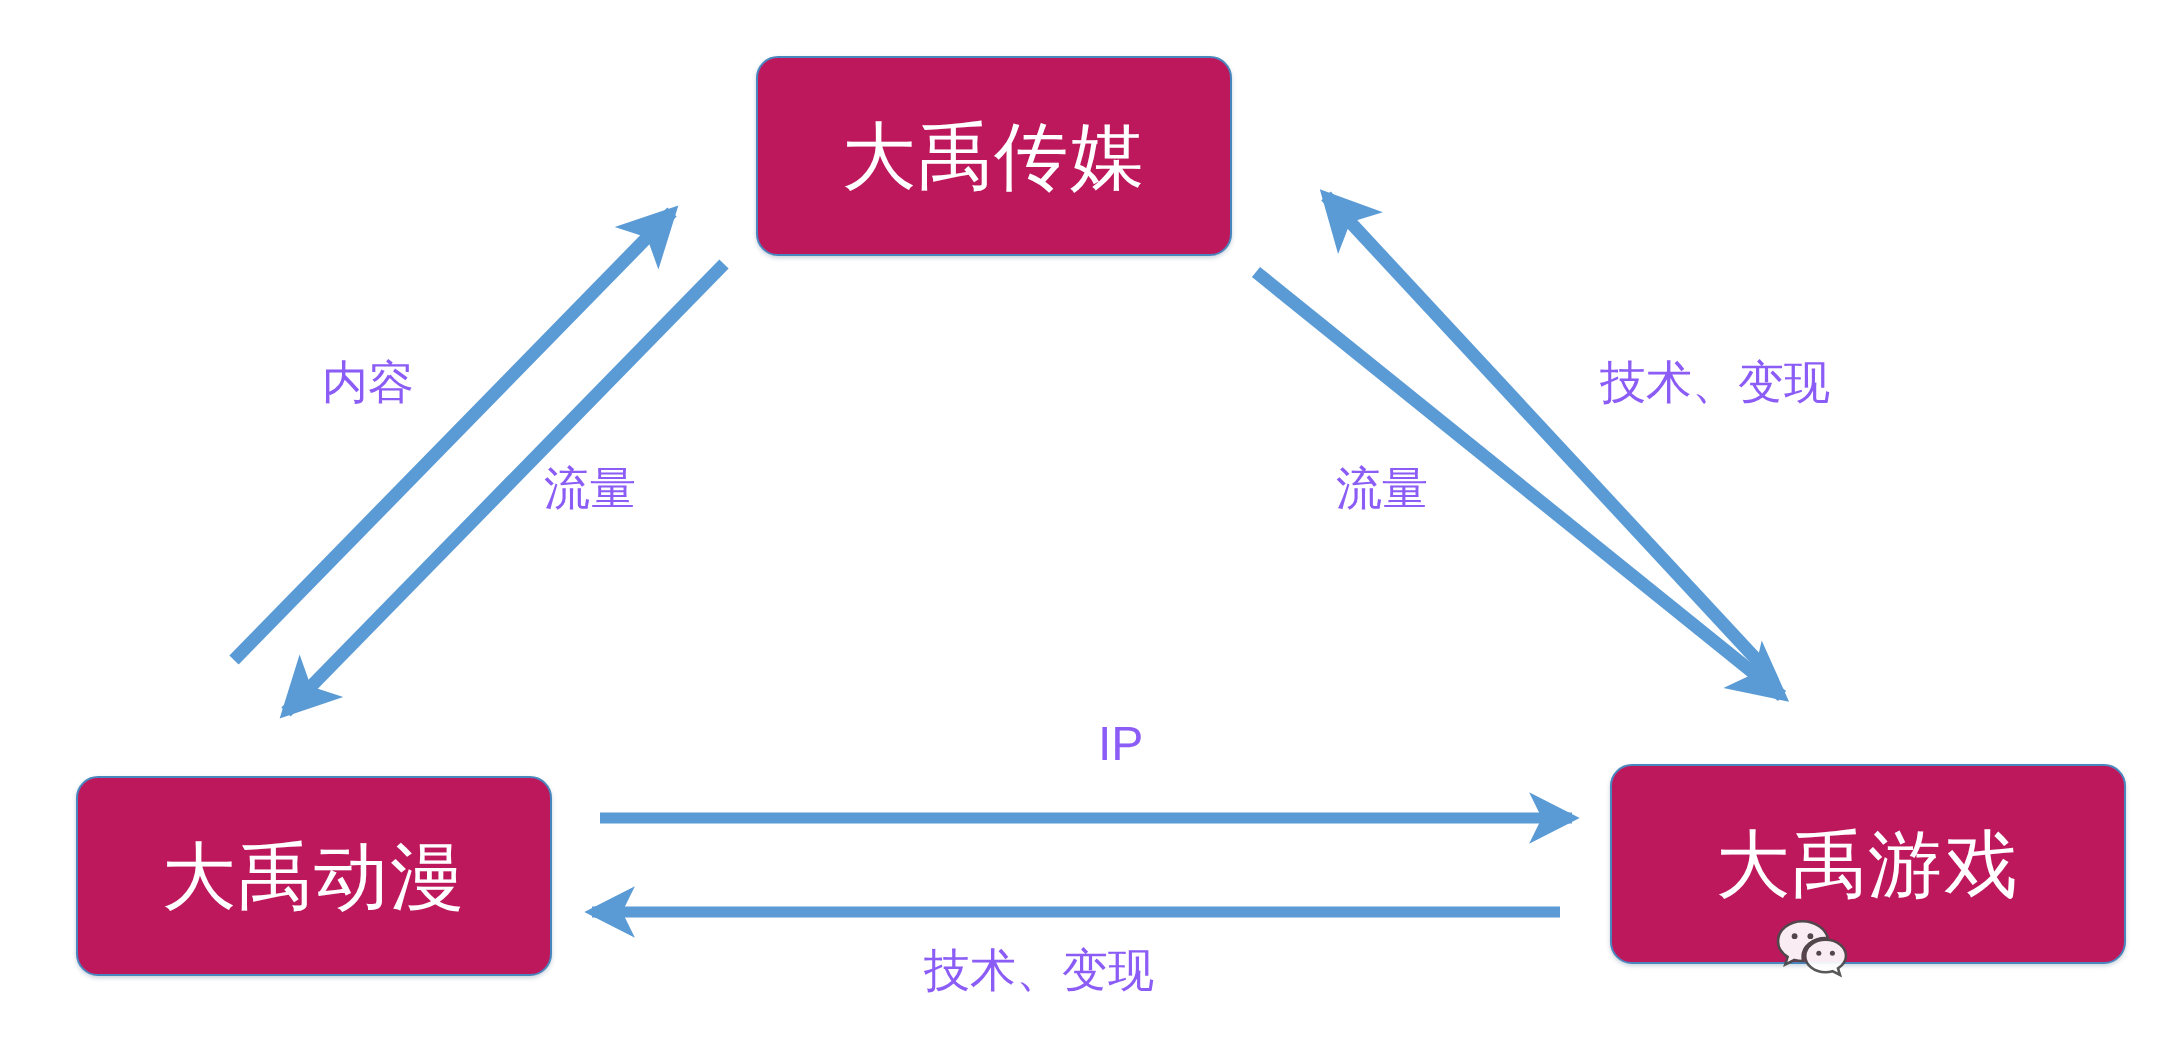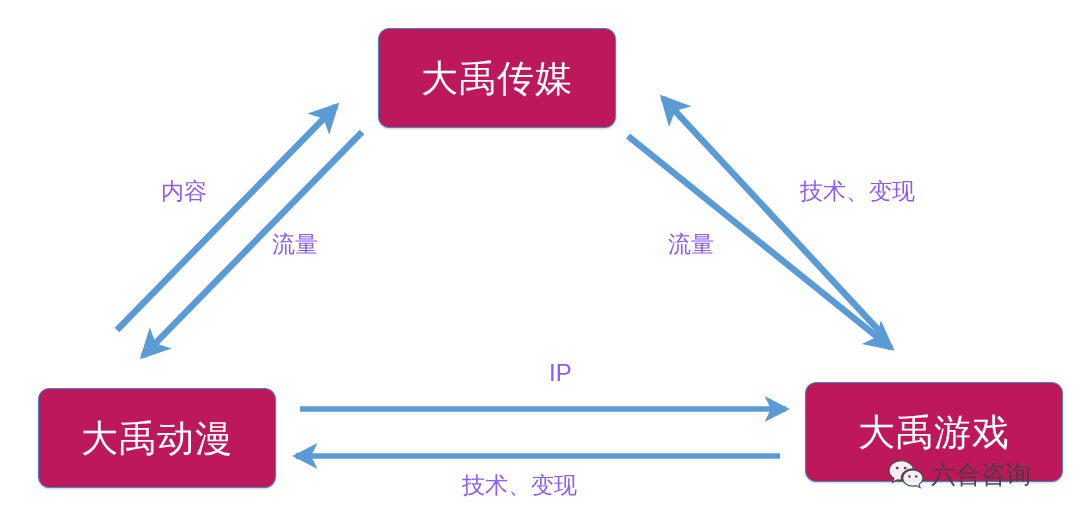--- a/index.html
+++ b/index.html
@@ -148,16 +148,15 @@
         <path d="M13.2 1.6C6.4 1.6 1 6.1 1 11.6c0 3.2 1.9 6.0 4.8 7.8L4.6 23.3l4.6-2.3c1.2 0.3 2.5 0.5 3.9 0.5h0.5
                  c-0.2-0.7-0.3-1.5-0.3-2.2 0-5.1 5.1-9.3 11.4-9.3 0.5 0 0.9 0 1.3 0.1C24.9 5.5 19.6 1.6 13.2 1.6z" fill="#ffffff" stroke="#4a4a4a" stroke-width="1.3"></path>
         <circle cx="9.3" cy="9.1" r="1.45" fill="#4a4a4a"></circle>
         <circle cx="17.2" cy="9.1" r="1.45" fill="#4a4a4a"></circle>
         <path d="M35 19.0c0-4.5-4.6-8.1-10.2-8.1S14.6 14.5 14.6 19.0c0 4.5 4.6 8.1 10.2 8.1 1.2 0 2.3-0.2 3.4-0.5
                  l3.8 1.9-1.0-3.3C33.4 23.6 35 21.5 35 19.0z" fill="#ffffff" stroke="#4a4a4a" stroke-width="1.3"></path>
         <circle cx="21.4" cy="17.6" r="1.25" fill="#4a4a4a"></circle>
         <circle cx="28.2" cy="17.6" r="1.25" fill="#4a4a4a"></circle>
       </svg>
     </span>
-    <span class="wm-text">六合咨询</span>
   </div>
 
 </div>
 
 </body></html>

